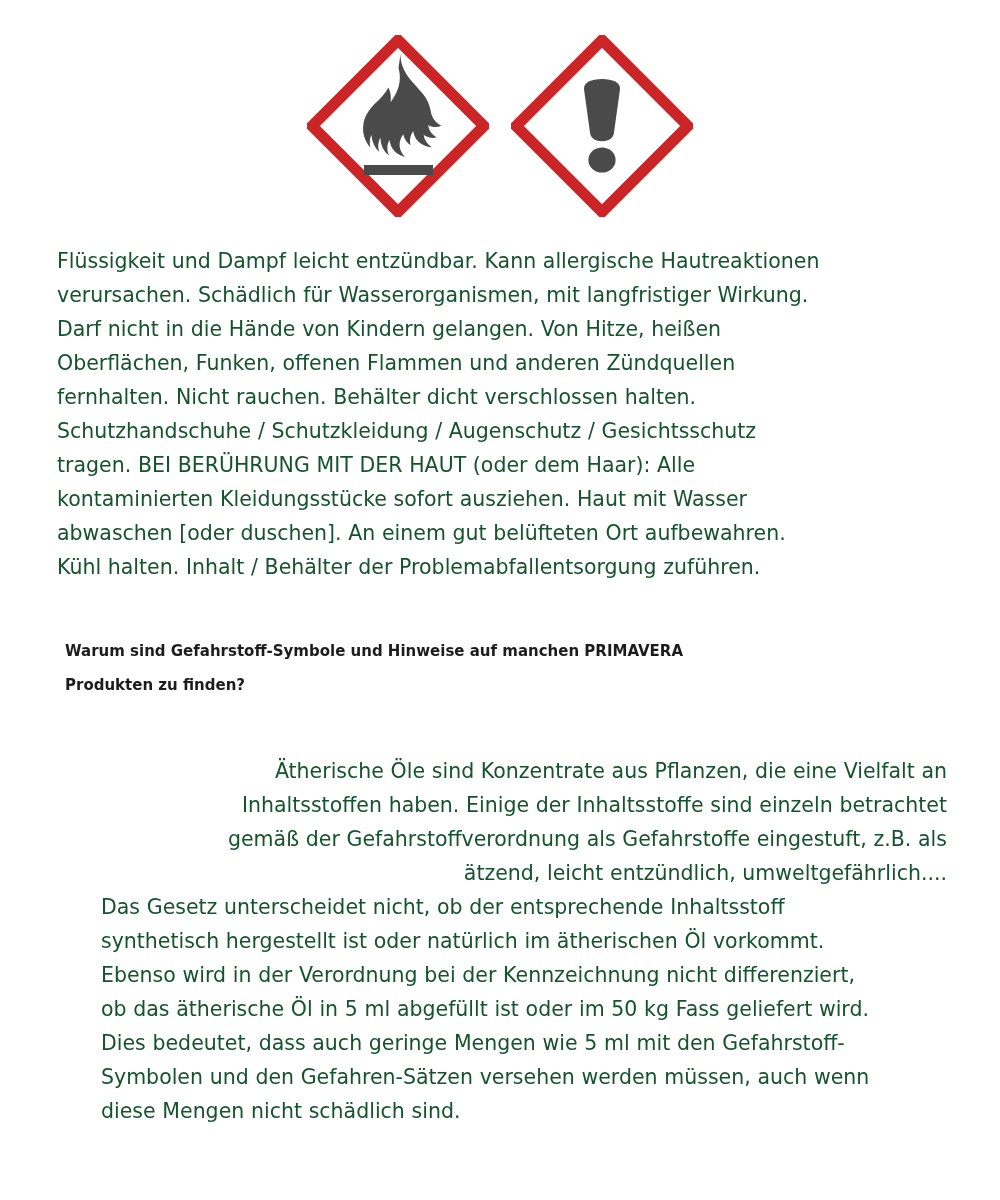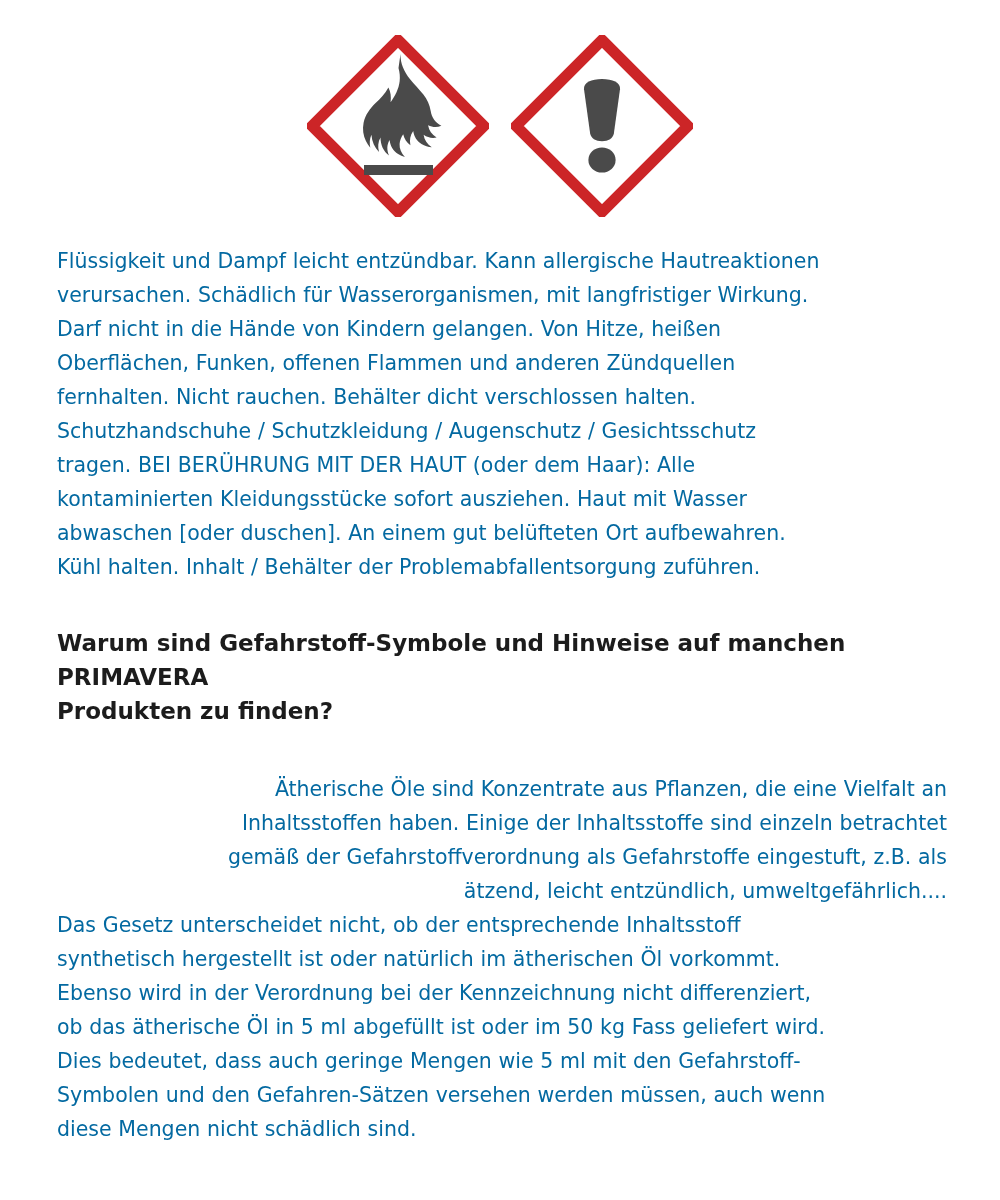--- a/index.html
+++ b/index.html
@@ -49,48 +49,49 @@
     position: absolute;
     top: 244px;
     left: 57px;
     width: 890px;
   }
 
   .para {
     font-size: 20.5px;
     line-height: 34px;
     letter-spacing: 0.0px;
-    color: #0369a1;
+    color: #14532d;
     font-weight: 400;
     margin: 0;
     white-space: pre-line;
     word-spacing: 0.2px;
   }
 
   .para-hazard {
     margin-bottom: 0;
   }
 
   .heading {
-    font-size: 23px;
+    font-size: 15px;
     line-height: 34px;
     font-weight: 700;
     color: #1c1c1c;
-    margin: 0;
+    margin: 8px;
     white-space: pre-line;
     padding-top: 42px;
   }
 
   .para-explain {
     padding-top: 44px;
     text-align: right;
   }
 
   .para-explain-2 {
     padding-top: 0;
+    margin-left: 44px;
   }
 </style>
 </head>
 <body>
 
 <div class="page">
 
   <div class="pictogram-row">
 
     <svg class="pictogram" viewBox="0 0 182 182" role="img" aria-label="GHS02">

